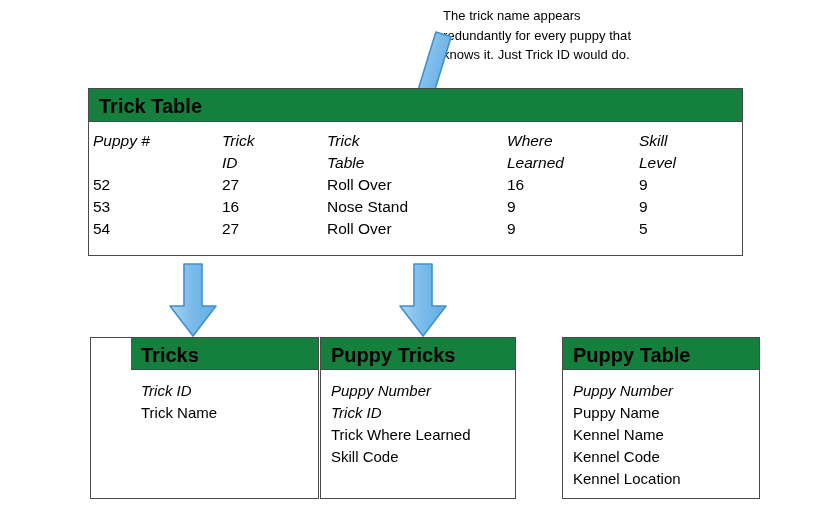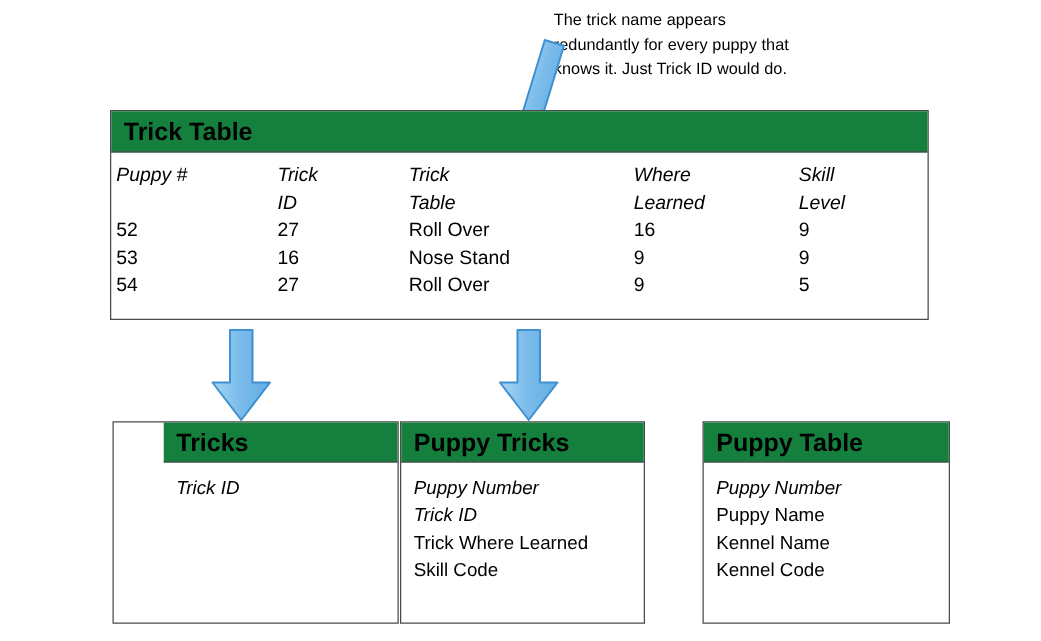--- a/index.html
+++ b/index.html
@@ -194,34 +194,36 @@
       </linearGradient>
     </defs>
     <path d="M21,2 L39,2 L39,44 L53,44 L30,74 L7,44 L21,44 Z" fill="url(#gradM)" stroke="#3f90d0" stroke-width="1.6" stroke-linejoin="round"></path>
   </svg>
 </div>
 
 <div class="box entity" id="tricks-table">
   <div class="box-title">Tricks</div>
   <div class="entity-fields">
     <div class="key">Trick ID</div>
+    <div>Trick Name</div>
   </div>
 </div>
 
 <div class="box entity" id="puppy-tricks-table">
   <div class="box-title">Puppy Tricks</div>
   <div class="entity-fields">
     <div class="key">Puppy Number</div>
     <div class="key">Trick ID</div>
     <div>Trick Where Learned</div>
     <div>Skill Code</div>
   </div>
 </div>
 
 <div class="box entity" id="puppy-table">
   <div class="box-title">Puppy Table</div>
   <div class="entity-fields">
     <div class="key">Puppy Number</div>
     <div>Puppy Name</div>
     <div>Kennel Name</div>
     <div>Kennel Code</div>
+    <div>Kennel Location</div>
   </div>
 </div>
 
 </body></html>

